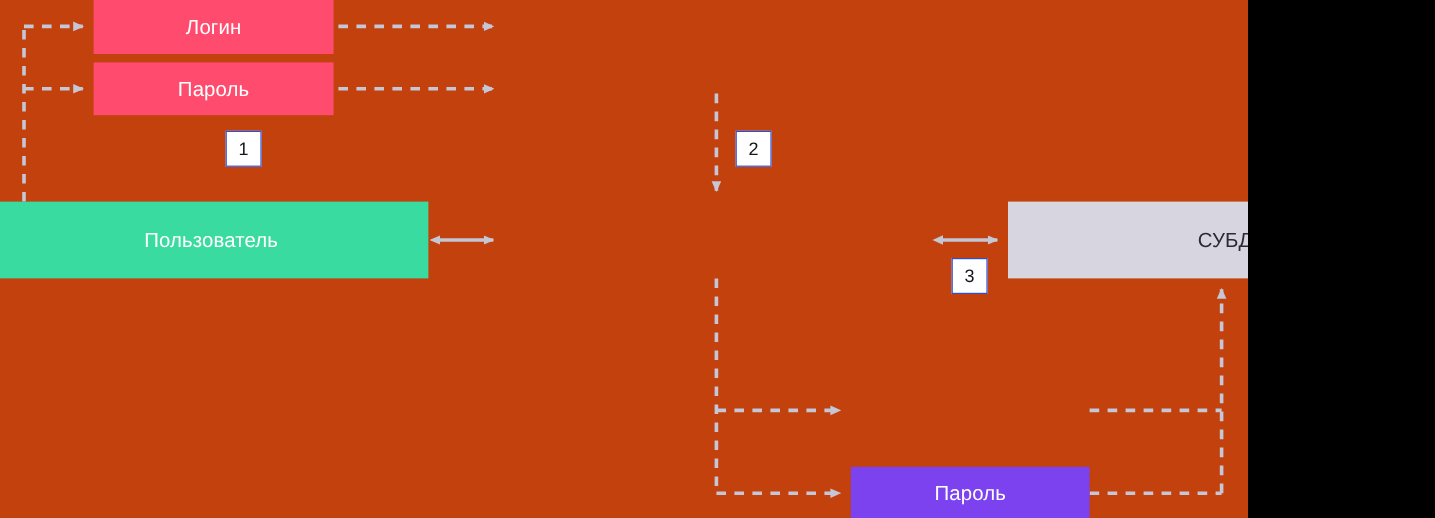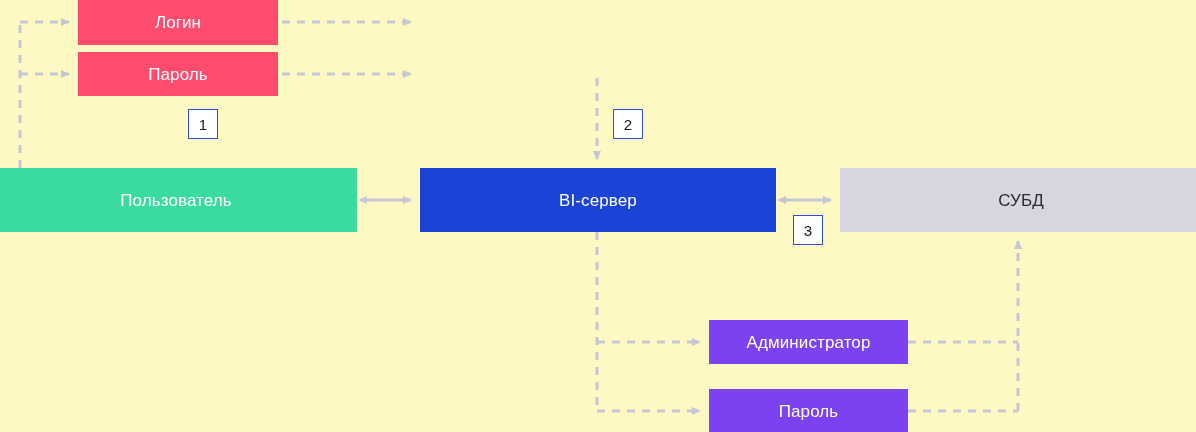--- a/index.html
+++ b/index.html
@@ -2,23 +2,23 @@
 <html><head>
 <meta charset="utf-8">
 <style>
   html, body {
     margin: 0;
     padding: 0;
     background: #000000;
   }
   #diagram-canvas {
     position: relative;
-    width: 1196px;
+    width: 1040px;
     height: 432px;
-    background: #fef9c3;
+    background: #c2410c;
     overflow: hidden;
     font-family: "Liberation Sans", sans-serif;
   }
   .node {
     position: absolute;
     display: flex;
     align-items: center;
     justify-content: center;
     box-sizing: border-box;
     font-size: 17px;
@@ -106,25 +106,23 @@
     </g>
   </svg>
 
   <div class="node node-login">Логин</div>
 
   <div class="node node-password">Пароль</div>
 
 
   <div class="node node-user">Пользователь</div>
 
-  <div class="node node-biserver">BI-сервер</div>
 
   <div class="node node-dbms">СУБД</div>
 
-  <div class="node node-admin">Администратор</div>
 
   <div class="node node-adminpass">Пароль</div>
 
   <div class="step-label step-1">1</div>
 
   <div class="step-label step-2">2</div>
 
   <div class="step-label step-3">3</div>
 
 </div>

